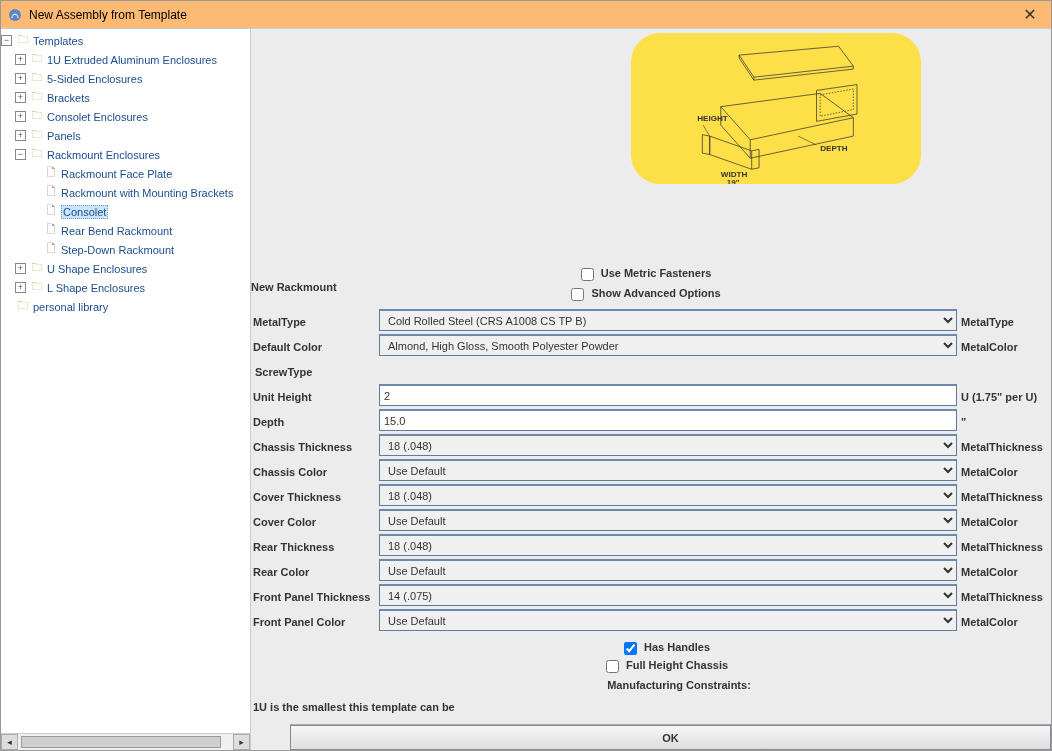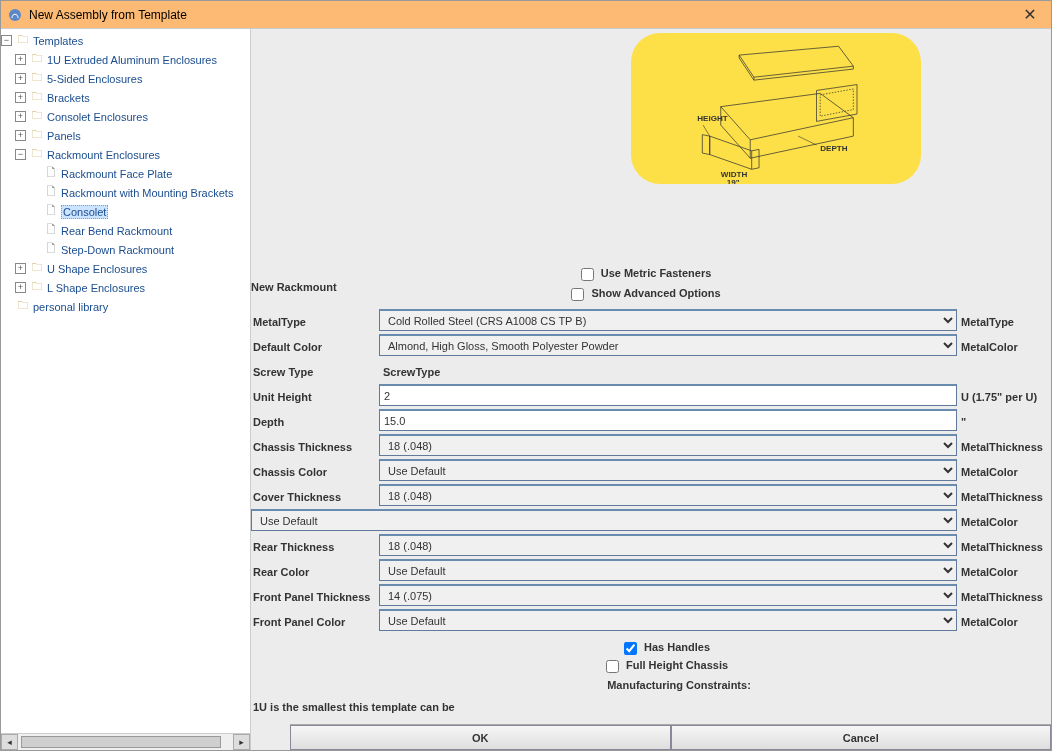--- a/index.html
+++ b/index.html
@@ -330,21 +330,20 @@
             <div class="suffix">MetalType</div>
           </div>
           <div class="form-row">
             <div class="flabel">Default Color</div>
             <div class="control">
               <select><option>Almond, High Gloss, Smooth Polyester Powder</option></select>
             </div>
             <div class="suffix">MetalColor</div>
           </div>
           <div class="form-row">
-            <div class="flabel">Screw Type</div>
             <div class="suffix">ScrewType</div>
           </div>
           <div class="form-row">
             <div class="flabel">Unit Height</div>
             <div class="control">
               <input type="text" class="white" value="2" style="">
             </div>
             <div class="suffix">U (1.75" per U)</div>
           </div>
           <div class="form-row">
@@ -369,20 +368,21 @@
             <div class="suffix">MetalColor</div>
           </div>
           <div class="form-row">
             <div class="flabel">Cover Thickness</div>
             <div class="control">
               <select><option>18 (.048)</option></select>
             </div>
             <div class="suffix">MetalThickness</div>
           </div>
           <div class="form-row">
+            <div class="flabel">Cover Color</div>
             <div class="control">
               <select><option>Use Default</option></select>
             </div>
             <div class="suffix">MetalColor</div>
           </div>
           <div class="form-row">
             <div class="flabel">Rear Thickness</div>
             <div class="control">
               <select><option>18 (.048)</option></select>
             </div>
@@ -416,17 +416,16 @@
       </div>
       <div class="center-checks cc2">
         <label><input type="checkbox" style=""> <span>Full Height Chassis</span></label>
       </div>
       <div class="center-checks mfg" style="font-weight:bold">Manufacturing Constraints:</div>
 
       <div class="note">1U is the smallest this template can be</div>
 
       <div class="button-bar" style="position:absolute; left:0; right:0; bottom:0;">
         <button>OK</button>
-        <button>Cancel</button>
       </div>
     </div>
   </div>
 </div>
 
 </body></html>

